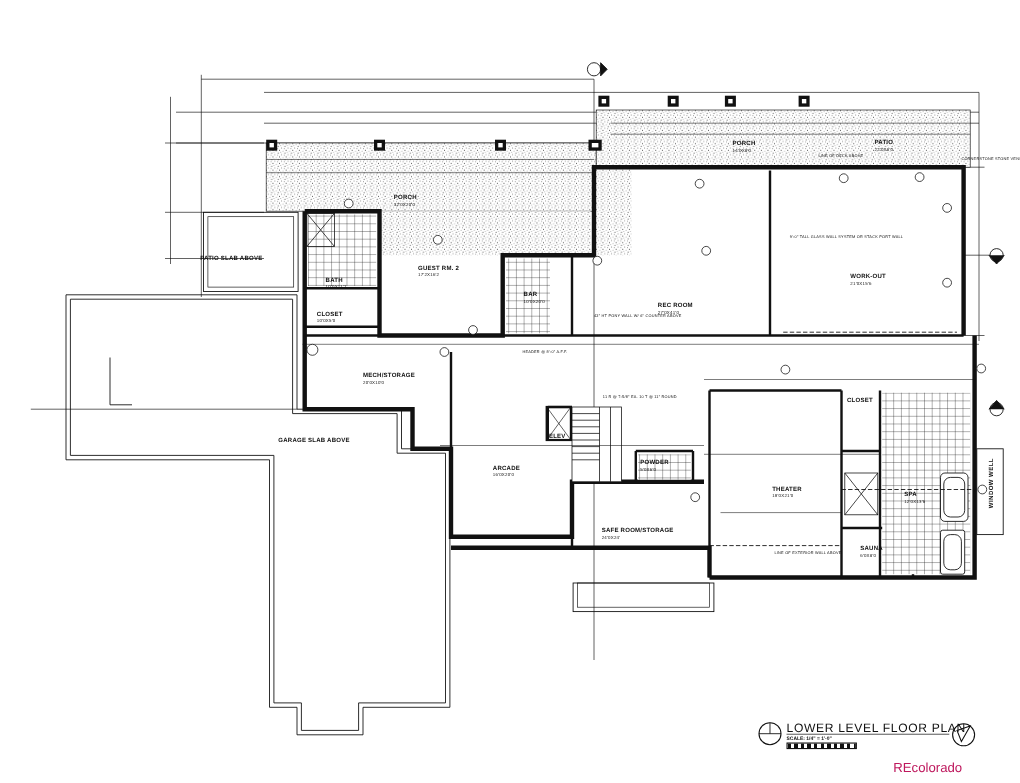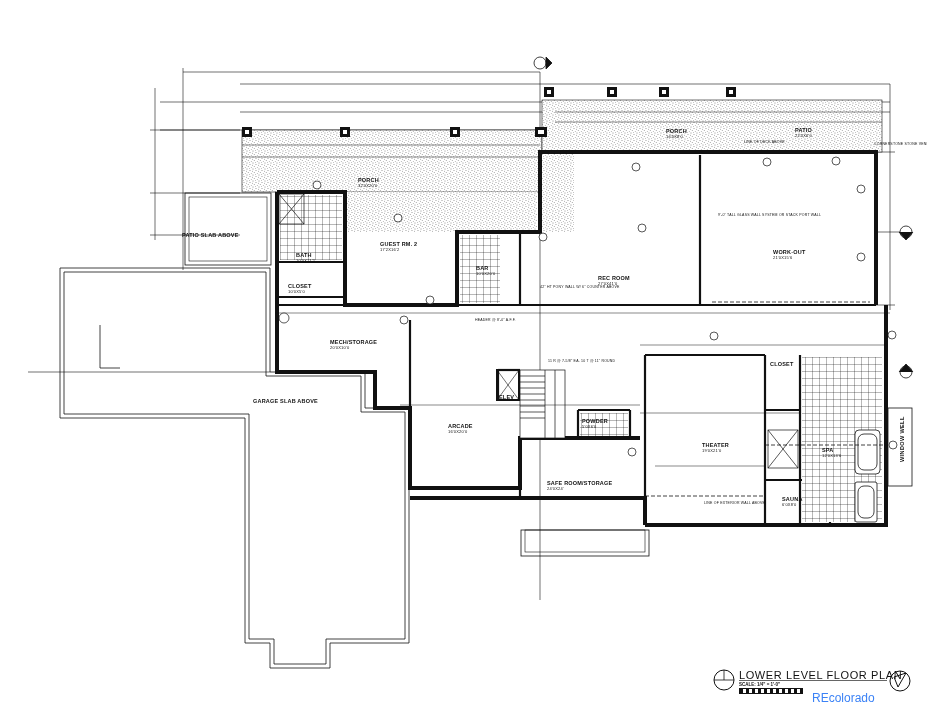--- a/index.html
+++ b/index.html
@@ -3,30 +3,30 @@
 <meta charset="utf-8">
 <style>
   html, body { margin: 0; padding: 0; background: #ffffff; }
   body { width: 927px; height: 712px; position: relative; overflow: hidden;
          font-family: "Liberation Sans", sans-serif; }
   #plan { position: absolute; left: 0; top: 0; width: 927px; height: 712px; }
   .lbl { position: absolute; font-family: "Liberation Sans", sans-serif; font-size: 5.5px;
          font-weight: bold; color: #111; text-transform: uppercase; letter-spacing: 0.2px;
          line-height: 6px; white-space: nowrap; }
   .lbl .sub { display: block; font-size: 4px; font-weight: normal; }
-  .title-block { position: absolute; left: 712px; top: 652px; width: 200px; height: 30px; margin-top: 13px; }
+  .title-block { position: absolute; left: 688px; top: 652px; width: 200px; height: 30px; }
   .title-text { position: absolute; left: 27px; top: 4px; font-size: 11px; letter-spacing: 0.6px;
                 font-family: "Liberation Sans", sans-serif; color: #111; white-space: nowrap; }
   .title-scale { position: absolute; left: 27px; top: 17px; font-size: 4.5px; font-weight: bold;
                  color: #111; white-space: nowrap; }
   .title-underline { position: absolute; left: 27px; top: 15px; width: 148px; height: 1px; background: #666; }
   .scalebar { position: absolute; left: 27px; top: 23px; width: 62px; height: 4px;
               border: 1px solid #111;
               background: repeating-linear-gradient(90deg,#111 0 3px,#fff 3px 6px); }
-  .watermark { position: absolute; left: 812px; top: 691px; font-size: 12px; color: #3b82f6;
+  .watermark { position: absolute; left: 812px; top: 691px; font-size: 12px; color: #be185d;
                font-family: "Liberation Sans", sans-serif; }
   .vlabel { position: absolute; font-size: 5.5px; font-weight: bold; letter-spacing: 0.4px;
             transform: rotate(-90deg); transform-origin: left top; white-space: nowrap; color: #111; }
 </style>
 </head>
 <body>
 
 <svg id="plan" viewBox="0 0 927 712" xmlns="http://www.w3.org/2000/svg">
   <defs>
     <pattern id="stipple" width="6" height="6" patternUnits="userSpaceOnUse">

